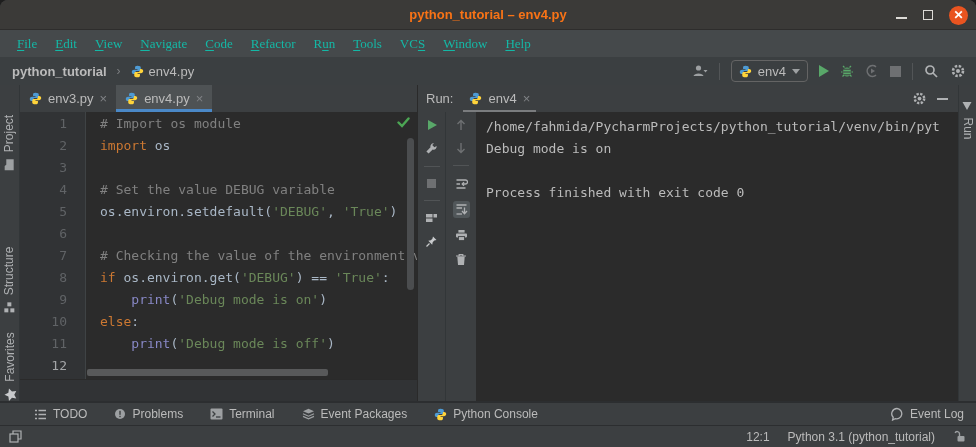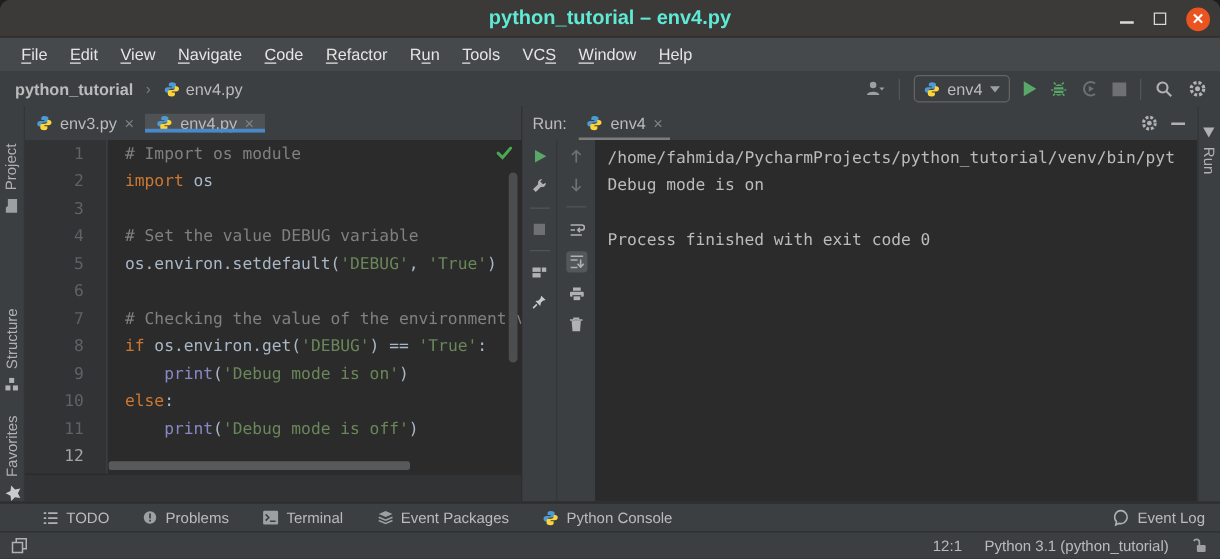--- a/index.html
+++ b/index.html
@@ -10,29 +10,29 @@
     --syn-com:#808080; --syn-kw:#CC7832; --syn-str:#6A8759; --syn-fn:#8888C6; --syn-def:#A9B7C6;
     --gutter-num:#606366;
   }
   *{box-sizing:border-box; margin:0; padding:0;}
   body{width:976px;height:447px;background:#1E1E1E;font-family:"Liberation Sans",sans-serif;overflow:hidden;}
   .window{width:976px;height:447px;display:flex;flex-direction:column;background:var(--chrome);
     border-radius:8px 8px 0 0;overflow:hidden;}
   
   .titlebar{height:30px;background:var(--titlebar);position:relative;display:flex;align-items:center;
     justify-content:center;flex:0 0 auto;border-bottom:1px solid #2E2D2C;}
-  .title{color:#5eead4;font-weight:700;font-size:16px;}
+  .title{color:#f97316;font-weight:700;font-size:13px;}
   .win-controls{position:absolute;right:8px;top:0;height:30px;display:flex;align-items:center;gap:16px;}
   .btn-min{width:11px;height:2px;background:#DCDAD6;margin-top:6px;}
   .btn-max{width:10px;height:10px;border:1.5px solid #DCDAD6;}
   .btn-close{width:19px;height:19px;border-radius:50%;background:var(--close-orange);display:flex;
     align-items:center;justify-content:center;color:#fff;font-size:12px;font-weight:700;line-height:1;}
   
   .menubar{height:27px;background:var(--menubar);display:flex;align-items:center;padding-left:8px;flex:0 0 auto;}
-  .menu-item{color:#e5e5e5;font-size:13px;padding:0 9px;cursor:default;}
+  .menu-item{color:#14b8a6;font-size:13px;padding:0 9px;cursor:default;font-family:Liberation Serif, serif;}
   .menu-item u{text-underline-offset:2px;}
   
   .navbar{height:28px;background:var(--navbar);display:flex;align-items:center;padding:0 10px 0 12px;flex:0 0 auto;}
   .crumbs{display:flex;align-items:center;gap:10px;font-size:13px;color:var(--text);}
   .crumb-root{font-weight:700;}
   .crumb-sep{color:#7C7E80;font-size:12px;}
   .crumb-file{display:flex;align-items:center;gap:5px;}
   .nav-right{margin-left:auto;display:flex;align-items:center;gap:11px;}
   .vdiv{width:1px;height:17px;background:#525557;}
   .run-combo{height:22px;border:1px solid #646464;border-radius:4px;display:flex;align-items:center;
@@ -45,21 +45,21 @@
   .workspace{flex:1;display:flex;min-height:0;}
   .stripe{width:20px;background:var(--chrome);position:relative;flex:0 0 auto;}
   .stripe.left{border-right:1px solid var(--soft-border);}
   .stripe.right{width:18px;border-left:1px solid var(--soft-border);}
   .stripe-btn{position:absolute;left:0;width:100%;display:flex;align-items:center;justify-content:center;}
   .stripe-rot{display:flex;align-items:center;gap:6px;white-space:nowrap;color:var(--icon);font-size:12px;}
   .rot-ccw{transform:rotate(-90deg);}
   .rot-cw{transform:rotate(90deg);}
   
   .editor-pane{width:398px;display:flex;flex-direction:column;border-right:1px solid var(--border);flex:0 0 auto;}
-  .tabbar{height:27px;background:var(--chrome);display:flex;flex:0 0 auto;align-items:center;}
+  .tabbar{height:27px;background:var(--chrome);display:flex;flex:0 0 auto;}
   .tab{display:flex;align-items:center;gap:6px;padding:0 9px;color:var(--text);font-size:13px;position:relative;}
   .tab .close-x{color:#80838 6;color:#808386;font-size:13px;line-height:1;}
   .tab.active{background:#4E5254;}
   .tab.active::after{content:"";position:absolute;left:0;right:0;bottom:0;height:3px;background:var(--accent);}
   .editor{flex:1;display:flex;background:var(--editor-bg);position:relative;min-height:0;
     font-family:"DejaVu Sans Mono",monospace;font-size:13px;line-height:22px;overflow:hidden;}
   .gutter{width:66px;background:var(--gutter-bg);border-right:1px solid #3F4345;color:var(--gutter-num);
     text-align:right;padding-top:1px;flex:0 0 auto;}
   .gutter div{height:22px;padding-right:18px;}
   .gutter div.current{color:#A4A6A8;}

